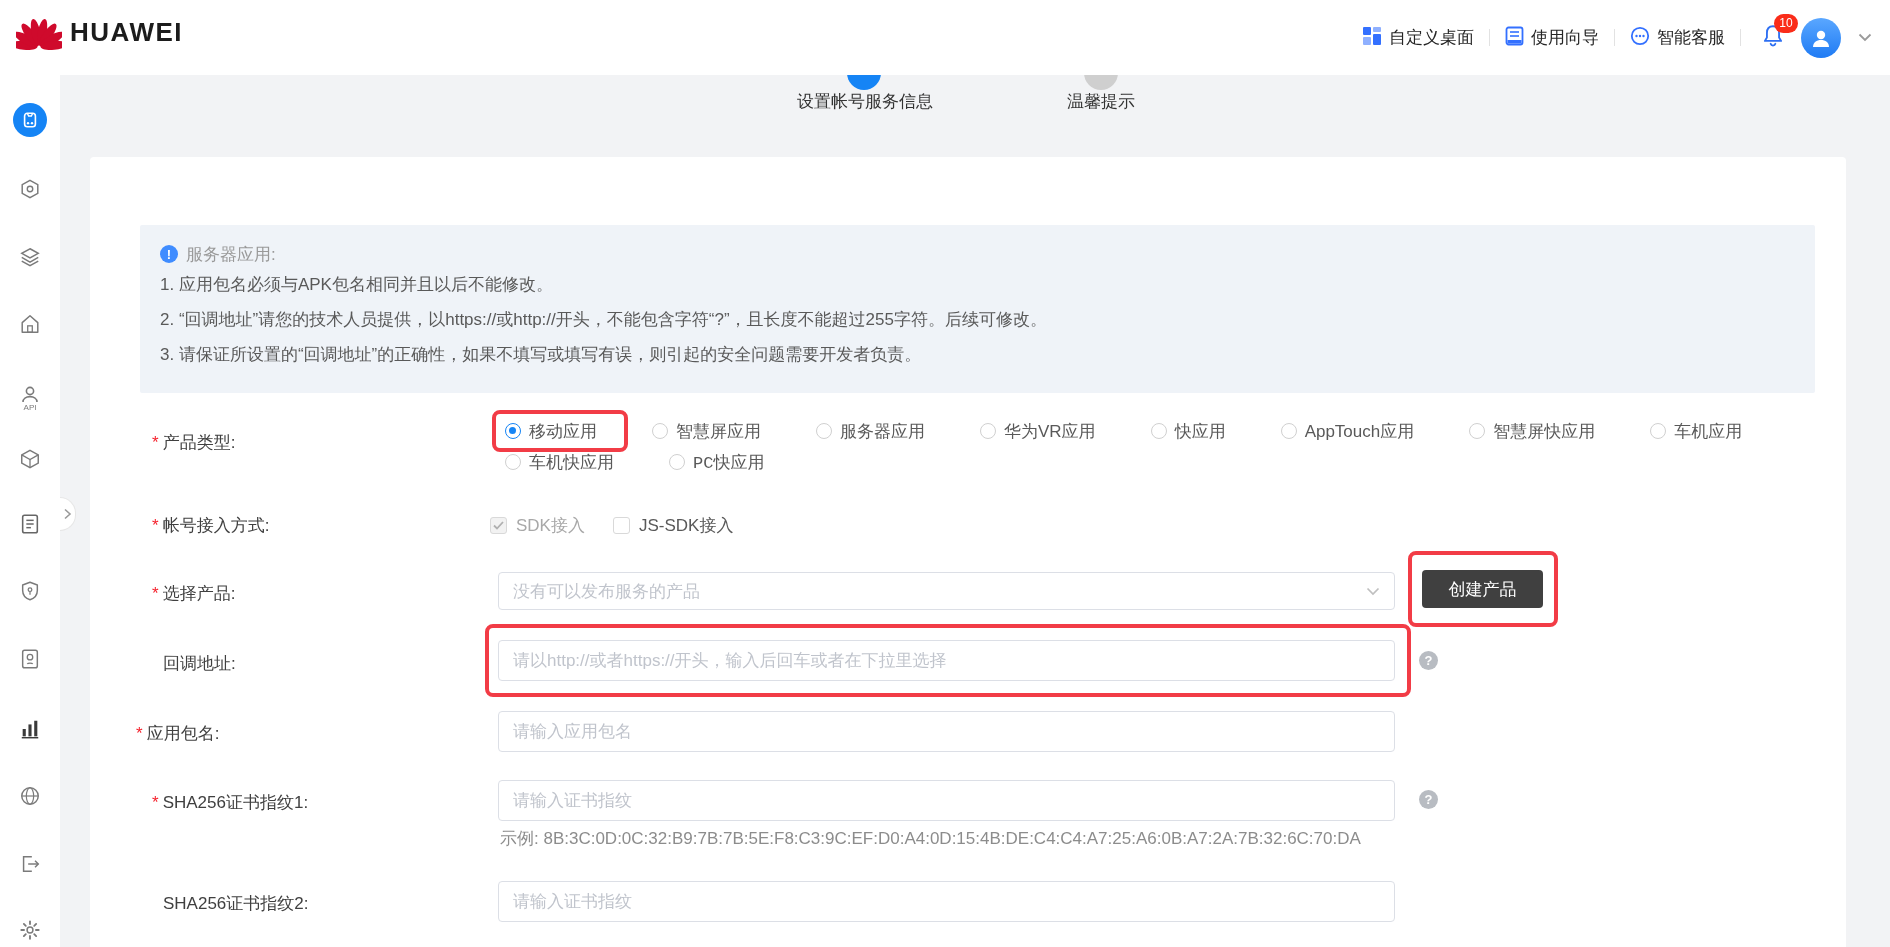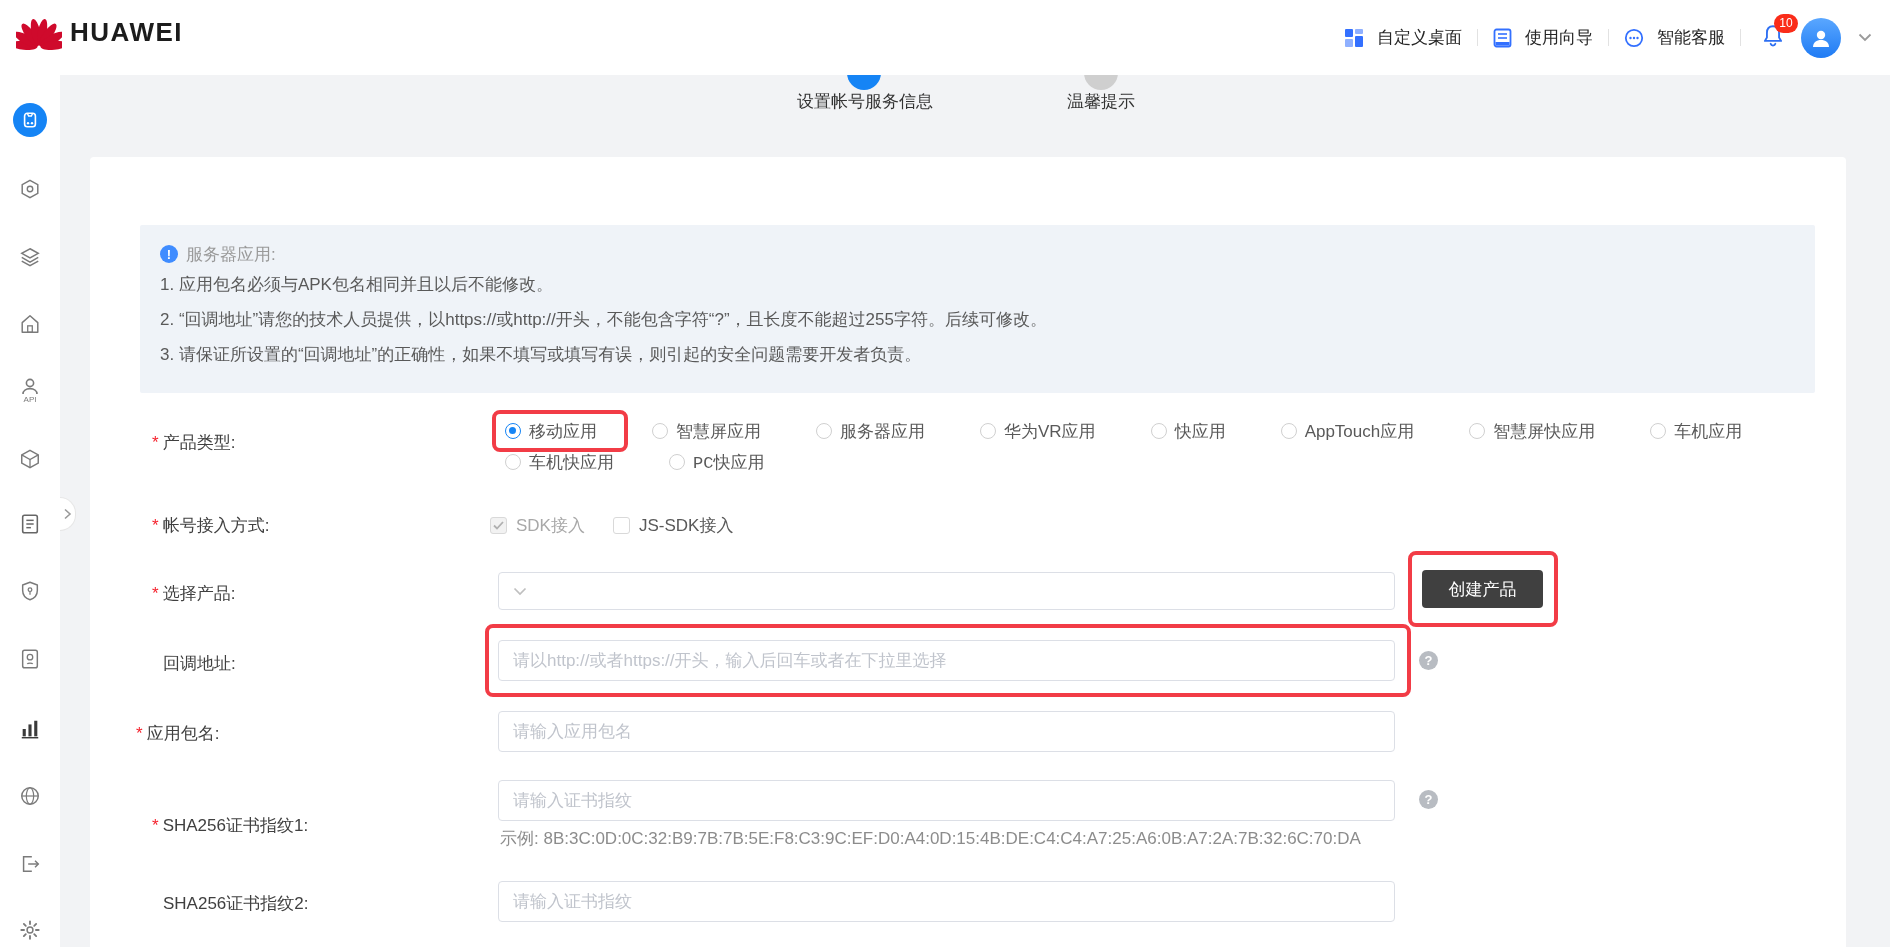--- a/index.html
+++ b/index.html
@@ -5,21 +5,21 @@
   * { box-sizing: border-box; margin: 0; padding: 0; }
   html,body { width:1890px; height:947px; overflow:hidden; }
   body { font-family:"Liberation Sans","DejaVu Sans",sans-serif; background:#f2f3f5; }
   #root { position:relative; width:1890px; height:947px; background:#f2f3f5; }
 
   
   .hdr { position:absolute; left:0; top:0; width:1890px; height:75px; background:#fff; z-index:30; }
   .logo { position:absolute; left:16px; top:14px; display:flex; align-items:center; gap:8px; }
   .brand-txt { font-size:26px; font-weight:700; letter-spacing:1.5px; color:#1c1c1c; }
   .hdr-right { position:absolute; right:18px; top:0; height:75px; display:flex; align-items:center; gap:15px; }
-  .menu-item { display:flex; align-items:center; gap:13px; font-size:17px; color:#262626; cursor:pointer; }
+  .menu-item { display:flex; gap:7px; font-size:17px; color:#262626; cursor:pointer; }
   .vdiv { width:1px; height:17px; background:#e2e2e2; }
   .bell-wrap { position:relative; margin-left:4px; cursor:pointer; }
   .badge { position:absolute; top:-9px; left:14px; min-width:24px; height:19px; padding:0 5px; background:#fa2c19; border-radius:10px; color:#fff; font-size:12px; line-height:19px; text-align:center; }
   .avatar { width:40px; height:40px; border-radius:50%; background:linear-gradient(180deg,#5aa7ff,#1f7bf4); display:flex; align-items:center; justify-content:center; cursor:pointer; }
   .chev-down { margin-left:2px; }
 
   
   .sidebar { position:absolute; left:0; top:75px; width:60px; height:872px; background:#fff; z-index:20; }
   .side-ic { position:absolute; left:50%; transform:translateX(-50%); width:26px; height:26px; display:flex; align-items:center; justify-content:center; cursor:pointer; }
   .side-active { width:34px; height:34px; background:#1584f5; border-radius:50%; }
@@ -167,21 +167,21 @@
         <polyline points="3,12.5 12,17.5 21,12.5" fill="none" stroke="#7a7a7a" stroke-width="1.6"></polyline>
         <polyline points="3,16.5 12,21.5 21,16.5" fill="none" stroke="#7a7a7a" stroke-width="1.6"></polyline>
       </svg>
     </div>
     <div class="side-ic" style="top:236px;">
       <svg width="22" height="22" viewBox="0 0 24 24">
         <path d="M3.5 10.5 12 3l8.5 7.5V21h-17z" fill="none" stroke="#7a7a7a" stroke-width="1.6" stroke-linejoin="round"></path>
         <rect x="9.5" y="14" width="5" height="7" fill="none" stroke="#7a7a7a" stroke-width="1.4"></rect>
       </svg>
     </div>
-    <div class="side-ic" style="top:302px;justify-content:center;">
+    <div class="side-ic" style="top:310px;justify-content:center;">
       <svg width="24" height="26" viewBox="0 0 24 26">
         <circle cx="12" cy="6" r="3.6" fill="none" stroke="#7a7a7a" stroke-width="1.6"></circle>
         <path d="M5 17c0-3.4 3-5.4 7-5.4s7 2 7 5.4" fill="none" stroke="#7a7a7a" stroke-width="1.6"></path>
         <text x="12" y="25" font-size="8" fill="#7a7a7a" text-anchor="middle" font-family="Liberation Sans, sans-serif">API</text>
       </svg>
     </div>
     <div class="side-ic" style="top:371px;">
       <svg width="22" height="22" viewBox="0 0 24 24">
         <polygon points="12,2.5 21,7.5 21,16.5 12,21.5 3,16.5 3,7.5" fill="none" stroke="#7a7a7a" stroke-width="1.6"></polygon>
         <polyline points="3,7.5 12,12.5 21,7.5" fill="none" stroke="#7a7a7a" stroke-width="1.4"></polyline>
@@ -323,34 +323,35 @@
       <span class="clab" style="color:#a8a8a8;">SDK接入</span>
     </div>
     <div class="chk">
       <span class="cbox"></span>
       <span class="clab" style="color:#595959;">JS-SDK接入</span>
     </div>
   </div>
 
   <div class="flabel required" style="left:152px; top:582px;">选择产品:</div>
   <div class="selectx">
+    <span class="ph">没有可以发布服务的产品</span>
     <svg width="14" height="9" viewBox="0 0 14 9">
       <polyline points="1.5,1.5 7,7 12.5,1.5" fill="none" stroke="#bfbfbf" stroke-width="1.7"></polyline>
     </svg>
   </div>
   <button class="btn-primary">创建产品</button>
 
   <div class="flabel" style="left:163px; top:652px;">回调地址:</div>
   <input class="inputx" style="left: 498px; top: 640px;" placeholder="请以http://或者https://开头，输入后回车或者在下拉里选择">
   <div class="helpq" style="left:1419px; top:651px;"></div>
 
   <div class="flabel required" style="left:136px; top:722px;">应用包名:</div>
   <input class="inputx" style="left: 498px; top: 711px;" placeholder="请输入应用包名">
 
-  <div class="flabel required" style="left:152px; top:814px;">SHA256证书指纹1:</div>
+  <div class="flabel required" style="left:152px; top:791px;">SHA256证书指纹1:</div>
   <input class="inputx" style="left: 498px; top: 780px;" placeholder="请输入证书指纹">
   <div class="helpq" style="left:1419px; top:790px;"></div>
   <div class="example">示例: 8B:3C:0D:0C:32:B9:7B:7B:5E:F8:C3:9C:EF:D0:A4:0D:15:4B:DE:C4:C4:A7:25:A6:0B:A7:2A:7B:32:6C:70:DA</div>
 
   <div class="flabel" style="left:163px; top:892px;">SHA256证书指纹2:</div>
   <input class="inputx" style="left: 498px; top: 881px;" placeholder="请输入证书指纹">
 
   <div class="redbox rb1"></div>
   <div class="redbox rb2"></div>
   <div class="redbox rb3"></div>

